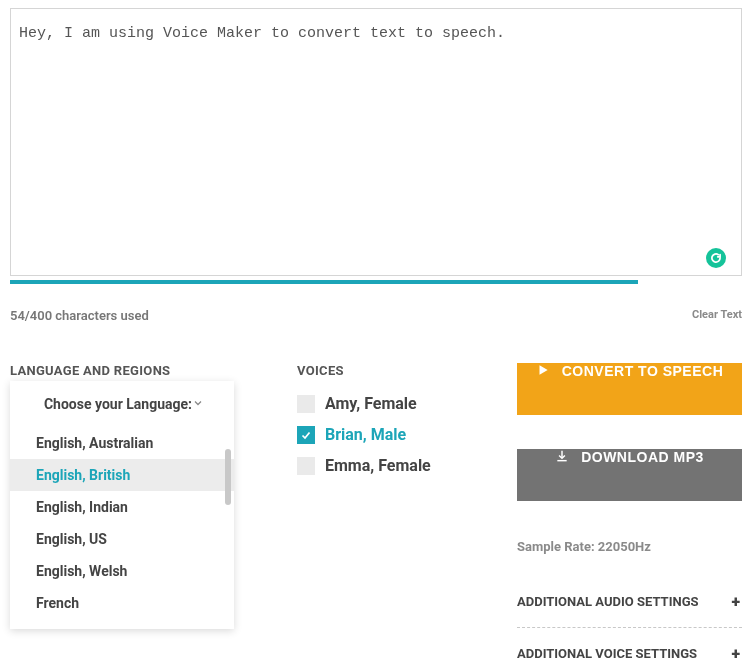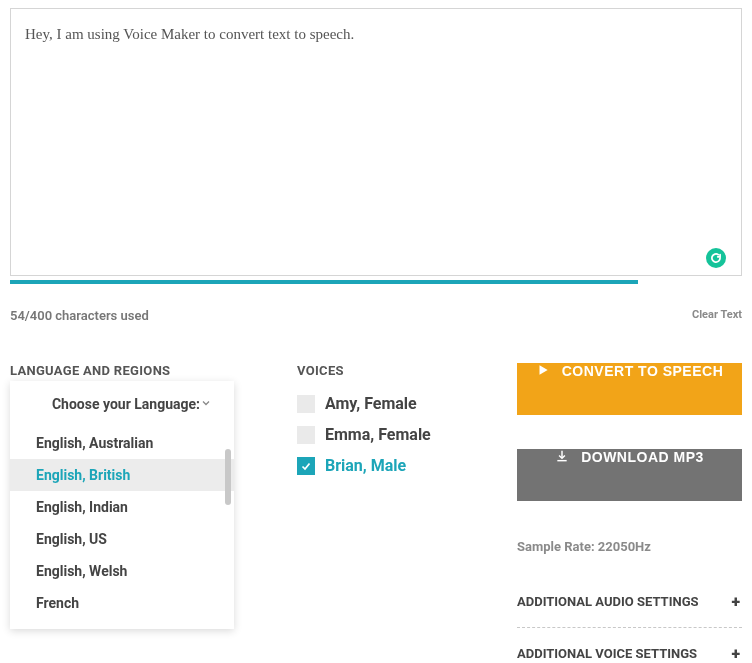--- a/index.html
+++ b/index.html
@@ -1,20 +1,20 @@
 <!DOCTYPE html>
 <html><head>
   <meta charset="utf-8">
   <style>
     * { margin: 0; padding: 0; box-sizing: border-box; }
     body { font-family: -apple-system, BlinkMacSystemFont, "Segoe UI", Roboto, Helvetica, Arial, sans-serif; background: #fff; width: 752px; height: 663px; overflow: hidden; padding: 8px 10px; color: #333; }
     .textarea-wrap { position: relative; }
     .main-textarea {
-      width: 732px; height: 268px; border: 1px solid #d5d5d5; padding: 14px 14px;
-      font-size: 15px; color: #555; resize: none; outline: none; font-family: Liberation Serif, serif;
+      width: 732px; height: 268px; border: 1px solid #d5d5d5; padding: 14px 8px;
+      font-size: 15px; color: #555; resize: none; outline: none; font-family: Liberation Mono, monospace;
       line-height: 1.5;
     }
     .grammarly-badge {
       position: absolute; right: 16px; bottom: 12px; width: 20px; height: 20px;
       border-radius: 50%; background: #15c39a; display: flex; align-items: center;
       justify-content: center;
     }
     .grammarly-badge svg { width: 14px; height: 14px; }
     .progress-bar { width: 628px; height: 4px; background: #1ca5b8; margin-top: 0; }
     .under-text { display: flex; justify-content: space-between; align-items: flex-start; width: 732px; margin-top: 24px; }
@@ -23,21 +23,21 @@
     .columns { display: flex; margin-top: 40px; width: 732px; }
     .col-left { width: 287px; position: relative; }
     .col-mid { width: 220px; }
     .col-right { width: 225px; }
     .section-heading { font-size: 13px; font-weight: 700; color: #555; letter-spacing: 0.3px; margin-bottom: 16px; }
     .dropdown-panel {
       position: absolute; top: 18px; left: 0; width: 224px; background: #fff;
       box-shadow: 0 2px 8px rgba(0,0,0,0.15); z-index: 10; padding-bottom: 2px;
     }
     .dropdown-head {
-      display: flex; justify-content: flex-end; align-items: center;
+      display: flex; justify-content: center; align-items: center;
       padding: 15px 22px 15px 26px; font-size: 14px; font-weight: 700; color: #444; cursor: pointer;
     }
     .dropdown-scrollwrap { position: relative; max-height: 200px; overflow: hidden; }
     .lang-list { list-style: none; }
     .lang-item { padding: 8px 26px; font-size: 14px; font-weight: 700; color: #444; cursor: pointer; }
     .lang-item.selected { background: #ececec; color: #1ca5b8; }
     .scroll-thumb { position: absolute; right: 3px; top: 22px; width: 6px; height: 56px; background: #c8c8c8; border-radius: 3px; }
     .voice-row { display: flex; align-items: center; margin-bottom: 12px; }
     .voice-check {
       width: 18px; height: 18px; border: none; background: #eaeaea; margin-right: 10px;
@@ -111,30 +111,30 @@
   </div>
 
   <div class="col-mid">
     <div class="section-heading">VOICES</div>
     <div id="voice-list">
         <div class="voice-row">
           <div class="voice-check"></div>
           <span class="voice-label">Amy, Female</span>
         </div>
         <div class="voice-row">
-          <div class="voice-check"></div>
-          <span class="voice-label">Emma, Female</span>
-        </div>
-        <div class="voice-row">
           <div class="voice-check checked">
             <svg width="12" height="12" viewBox="0 0 24 24" fill="none" stroke="#fff" stroke-width="3.5">
               <polyline points="5 13 10 18 19 7"></polyline>
             </svg>
           </div>
           <span class="voice-label sel">Brian, Male</span>
+        </div>
+        <div class="voice-row">
+          <div class="voice-check"></div>
+          <span class="voice-label">Emma, Female</span>
         </div>
       </div>
   </div>
 
   <div class="col-right">
     <button class="btn btn-orange">
       <span>
         <svg width="14" height="14" viewBox="0 0 24 24" fill="#fff">
             <polygon points="6 4 20 12 6 20"></polygon>
           </svg>

